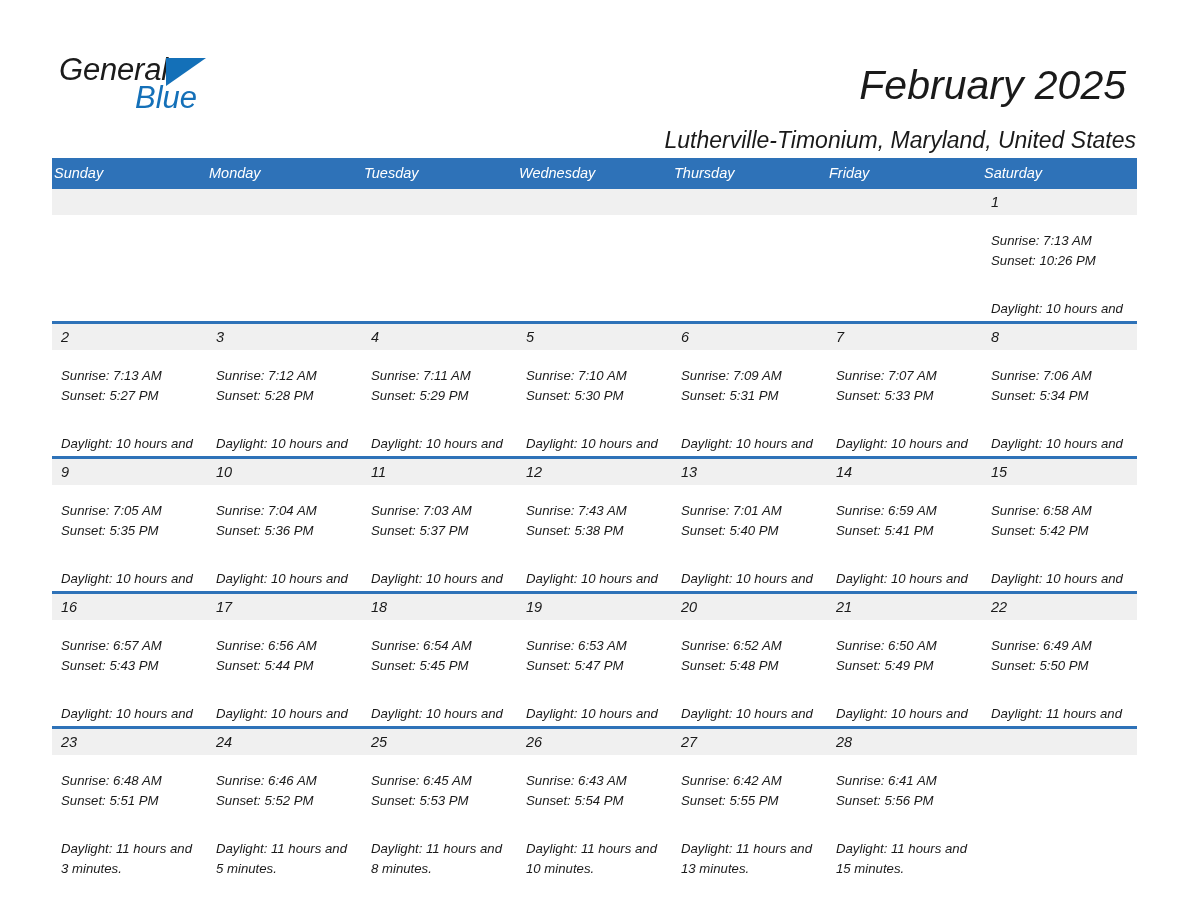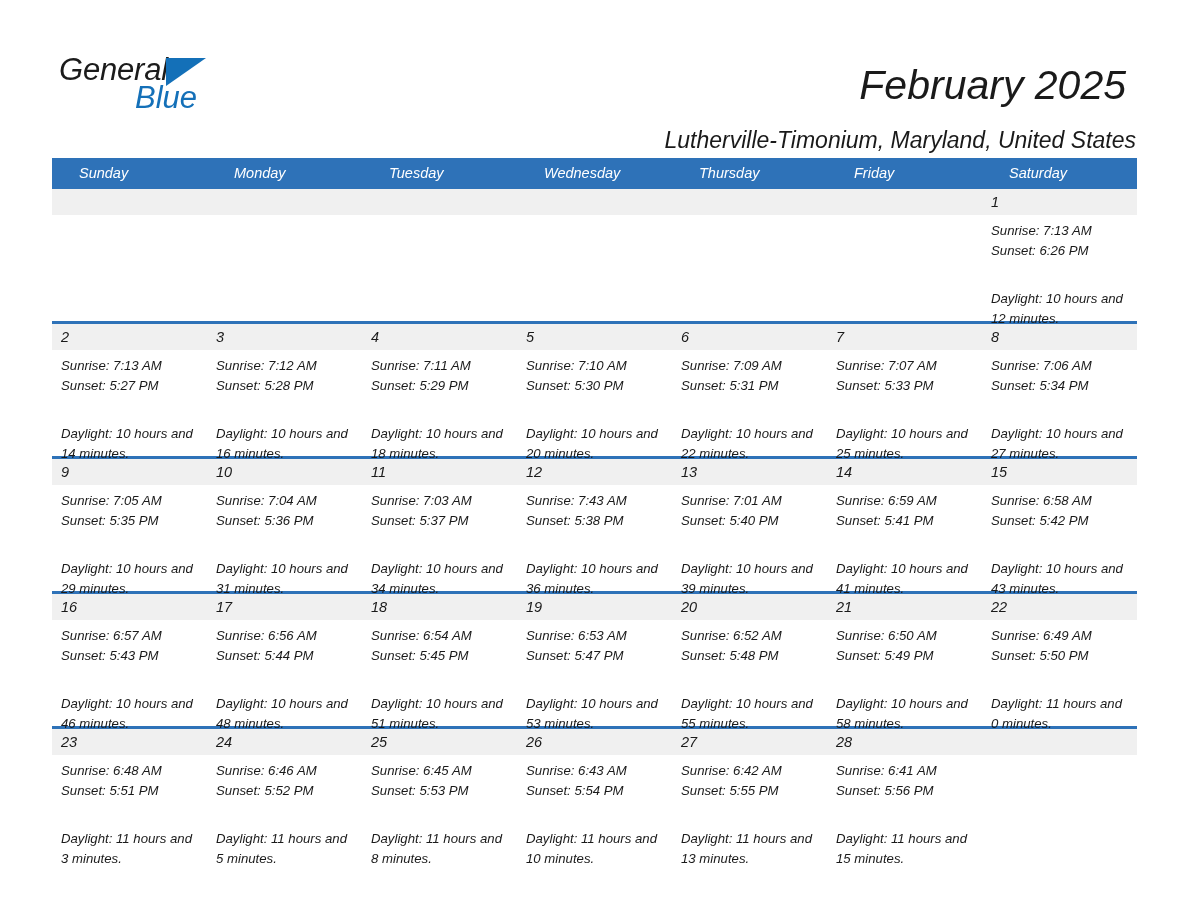--- a/index.html
+++ b/index.html
@@ -104,21 +104,21 @@
   .dow-header {
     display: grid;
     grid-template-columns: repeat(7, 1fr);
     background: #2E72B8;
     height: 31px;
   }
   .dow-cell {
     color: #ffffff;
     font-size: 14.5px;
     line-height: 31px;
-    padding-left: 27px;
+    padding-left: 2px;
     box-sizing: border-box;
     white-space: nowrap;
   }
 
   .week-row {
     display: grid;
     grid-template-columns: repeat(7, 1fr);
     border-top: 3px solid #2E72B8;
   }
   .week-row.first {
@@ -139,21 +139,21 @@
   }
   .day-number {
     font-size: 14.5px;
     line-height: 26px;
     color: #1a1a1a;
   }
   .day-cell.empty .day-number-band {
     background: #F0F0F0;
   }
   .day-info {
-    padding: 6px 8px 0 9px;
+    padding: 16px 8px 0 9px;
     font-size: 13.2px;
     line-height: 20px;
     color: #1a1a1a;
   }
   .day-info div {
     white-space: nowrap;
   }
   .day-info .daylight-wrap {
     white-space: normal;
     margin-top: 28px;
@@ -207,21 +207,21 @@
           <div class="day-cell empty">
             <div class="day-number-band"><span class="day-number"></span></div>
           </div>
           <div class="day-cell empty">
             <div class="day-number-band"><span class="day-number"></span></div>
           </div>
           <div class="day-cell">
             <div class="day-number-band"><span class="day-number">1</span></div>
             <div class="day-info">
               <div>Sunrise: 7:13 AM</div>
-              <div>Sunset: 6:26 PM</div>
+              <div>Sunset: 10:26 PM</div>
               <div class="daylight-wrap">Daylight: 10 hours and 12 minutes.</div>
             </div>
           </div>
         </div>
         <div class="week-row">
           <div class="day-cell">
             <div class="day-number-band"><span class="day-number">2</span></div>
             <div class="day-info">
               <div>Sunrise: 7:13 AM</div>
               <div>Sunset: 5:27 PM</div>

